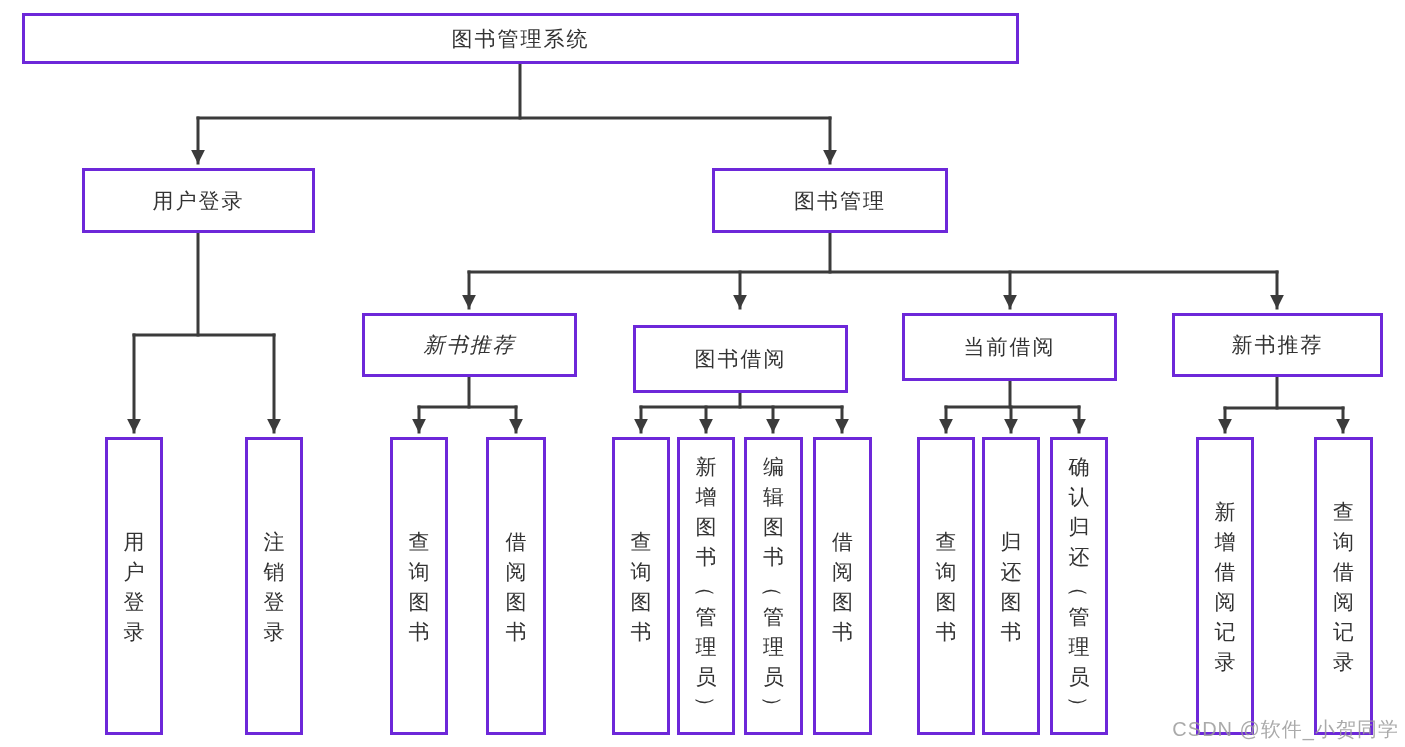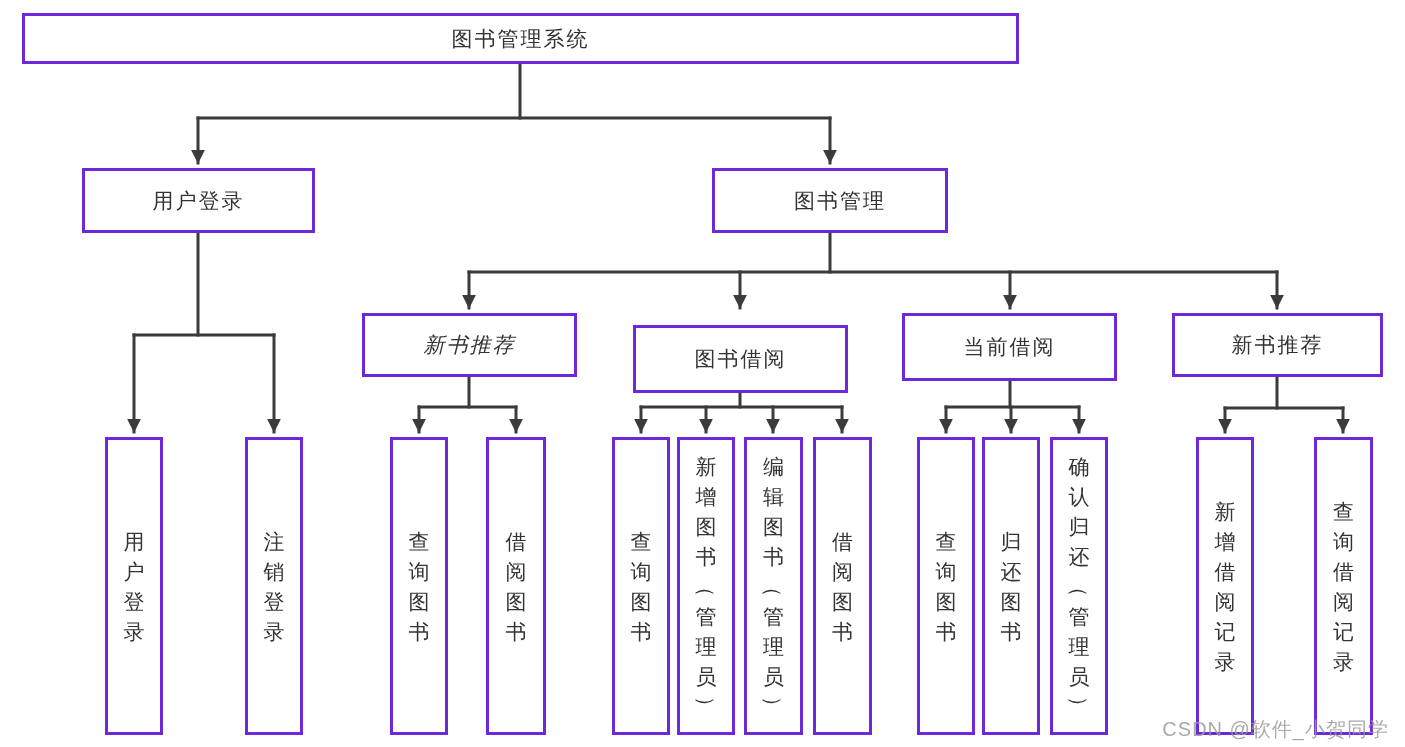--- a/index.html
+++ b/index.html
@@ -21,21 +21,21 @@
     display: flex;
     align-items: center;
     justify-content: center;
   }
   .hbox { font-size: 21px; letter-spacing: 2px; }
   .vbox { flex-direction: column; font-size: 21px; }
   .vbox span { display: block; line-height: 1; margin: 4.5px 0; }
   .vbox span.rot { transform: rotate(90deg); }
   .watermark {
     position: absolute;
-    right: 16px;
+    right: 6px;
     bottom: 4px;
     font-size: 20px;
     letter-spacing: 1px;
     color: rgba(155, 155, 155, 0.85);
     white-space: nowrap;
   }
 </style>
 </head>
 <body>
 

